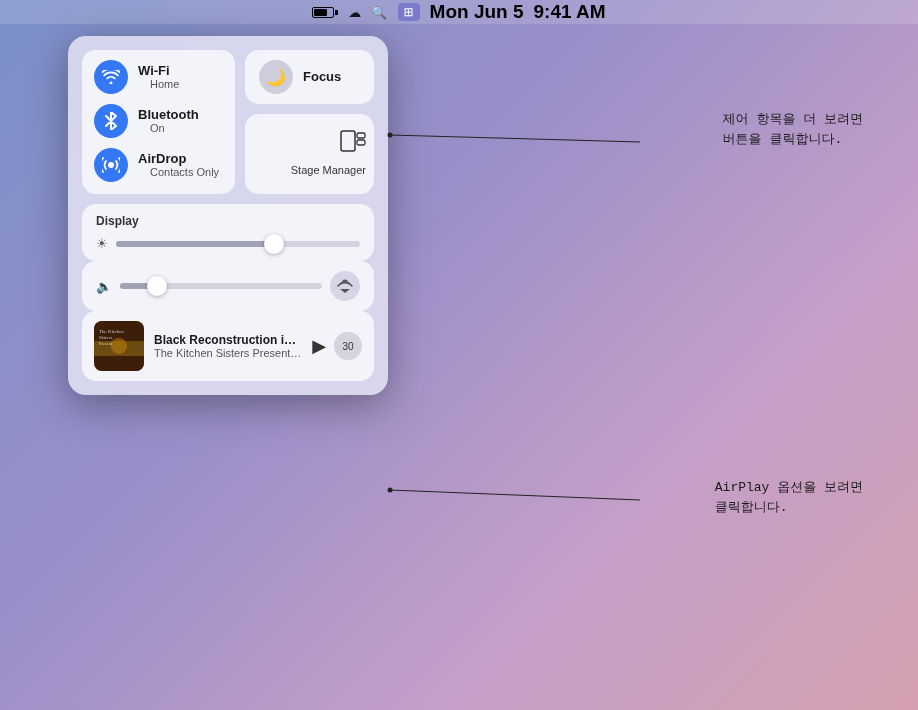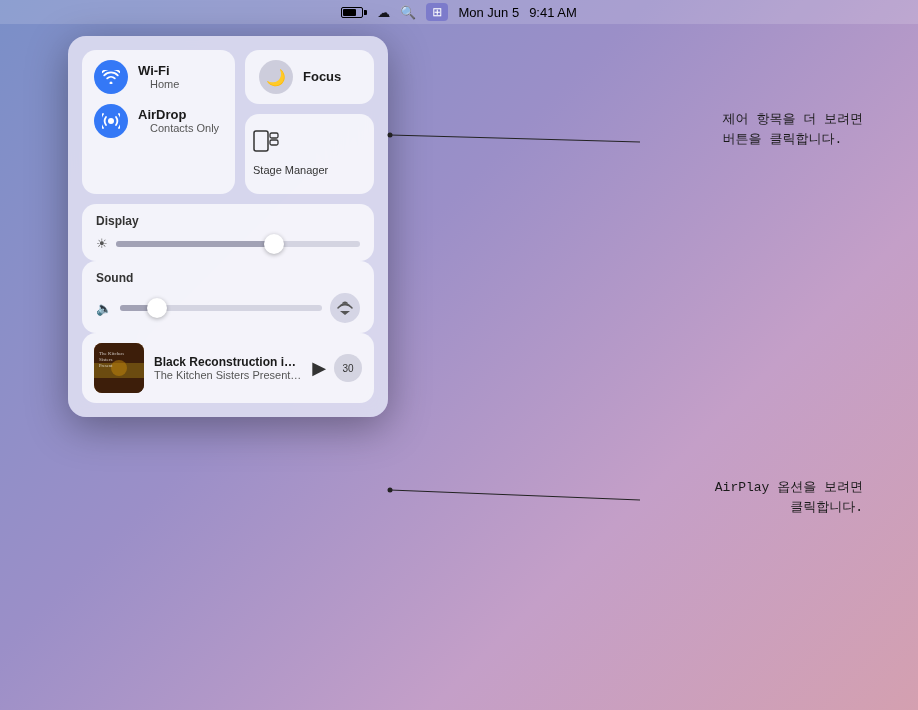--- a/index.html
+++ b/index.html
@@ -34,22 +34,22 @@
       gap: 10px;
     }
 
     .menubar-icon {
       color: #000;
       font-size: 13px;
       opacity: 0.85;
     }
 
     .menubar-date {
-      font-size: 13px;
-      font-weight: 400;
+      font-size: 19px;
+      font-weight: 700;
       color: #000;
     }
 
     .menubar-control-icon {
       background: rgba(100,100,200,0.6);
       border-radius: 4px;
       padding: 2px 6px;
       color: white;
       font-size: 12px;
     }
@@ -165,21 +165,21 @@
       gap: 10px;
     }
 
     .small-tile {
       flex: 1;
       background: rgba(255,255,255,0.7);
       border-radius: 14px;
       padding: 10px 8px;
       display: flex;
       flex-direction: column;
-      align-items: flex-start;
+      align-items: flex-end;
       justify-content: center;
       gap: 6px;
       cursor: pointer;
       min-height: 80px;
     }
 
     .small-tile-icon {
       font-size: 22px;
       color: #333;
     }
@@ -407,20 +407,31 @@
             <path d="M2.2 5.3a9.5 9.5 0 0 1 13.6 0" stroke="white" stroke-width="1.8" fill="none" stroke-linecap="round"></path>
             <path d="M0 2.3A13.5 13.5 0 0 1 18 2.3" stroke="white" stroke-width="1.8" fill="none" stroke-linecap="round"></path>
           </svg>
         </div>
         <div class="tile-text">
           <span class="tile-title">Wi-Fi</span>
           <span class="tile-subtitle">Home</span>
         </div>
       </div>
 
+      <div class="tile-row">
+        <div class="tile-icon-circle blue-bluetooth">
+          <svg width="14" height="18" viewBox="0 0 14 18" fill="none">
+            <path d="M2 4l10 10-5 4V0l5 4L2 14" stroke="white" stroke-width="2" stroke-linecap="round" stroke-linejoin="round" fill="none"></path>
+          </svg>
+        </div>
+        <div class="tile-text">
+          <span class="tile-title">Bluetooth</span>
+          <span class="tile-subtitle">On</span>
+        </div>
+      </div>
 
       <div class="tile-row">
         <div class="tile-icon-circle blue">
           <svg width="18" height="18" viewBox="0 0 18 18" fill="none">
             <circle cx="9" cy="9" r="3" fill="white"></circle>
             <path d="M4 13a7 7 0 0 1 0-8" stroke="white" stroke-width="1.8" fill="none" stroke-linecap="round"></path>
             <path d="M14 5a7 7 0 0 1 0 8" stroke="white" stroke-width="1.8" fill="none" stroke-linecap="round"></path>
             <path d="M1 16a12 12 0 0 1 0-14" stroke="white" stroke-width="1.8" fill="none" stroke-linecap="round"></path>
             <path d="M17 2a12 12 0 0 1 0 14" stroke="white" stroke-width="1.8" fill="none" stroke-linecap="round"></path>
           </svg>
@@ -462,21 +473,20 @@
     <div class="slider-row">
       <span class="slider-icon">☀</span>
       <div class="slider-track" style="position:relative;">
         <div class="slider-fill" style="width:65%"></div>
         <div class="slider-thumb" style="left:calc(65% - 10px)"></div>
       </div>
     </div>
   </div>
 
   <div class="section">
-    <div class="section-label">Sound</div>
     <div class="sound-row">
       <span class="slider-icon">🔈</span>
       <div class="slider-track" style="flex:1;position:relative;">
         <div class="slider-fill" style="width:18%"></div>
         <div class="slider-thumb" style="left:calc(18% - 10px)"></div>
       </div>
       <div class="airplay-btn">
         <svg width="16" height="14" viewBox="0 0 16 14" fill="none">
           <path d="M3 10L8 14L13 10" fill="#555"></path>
           <path d="M1 7a9 9 0 0 1 14 0" stroke="#555" stroke-width="1.5" fill="none" stroke-linecap="round"></path>
@@ -518,15 +528,15 @@
 
 <svg style="position:absolute;top:0;left:0;width:918px;height:710px;pointer-events:none;">
 
   <line x1="390" y1="135" x2="640" y2="142" stroke="#222" stroke-width="1"></line>
   <circle cx="390" cy="135" r="2.5" fill="#222"></circle>
 
   <line x1="390" y1="490" x2="640" y2="500" stroke="#222" stroke-width="1"></line>
   <circle cx="390" cy="490" r="2.5" fill="#222"></circle>
 </svg>
 
-<div class="annotation" style="top: 478px; right: 55px; text-align: right;">
+<div class="annotation" style="top: 478px; right: 55px; text-align: left;">
   <span>AirPlay 옵션을 보려면<br>클릭합니다.</span>
 </div>
 
 </body></html>

